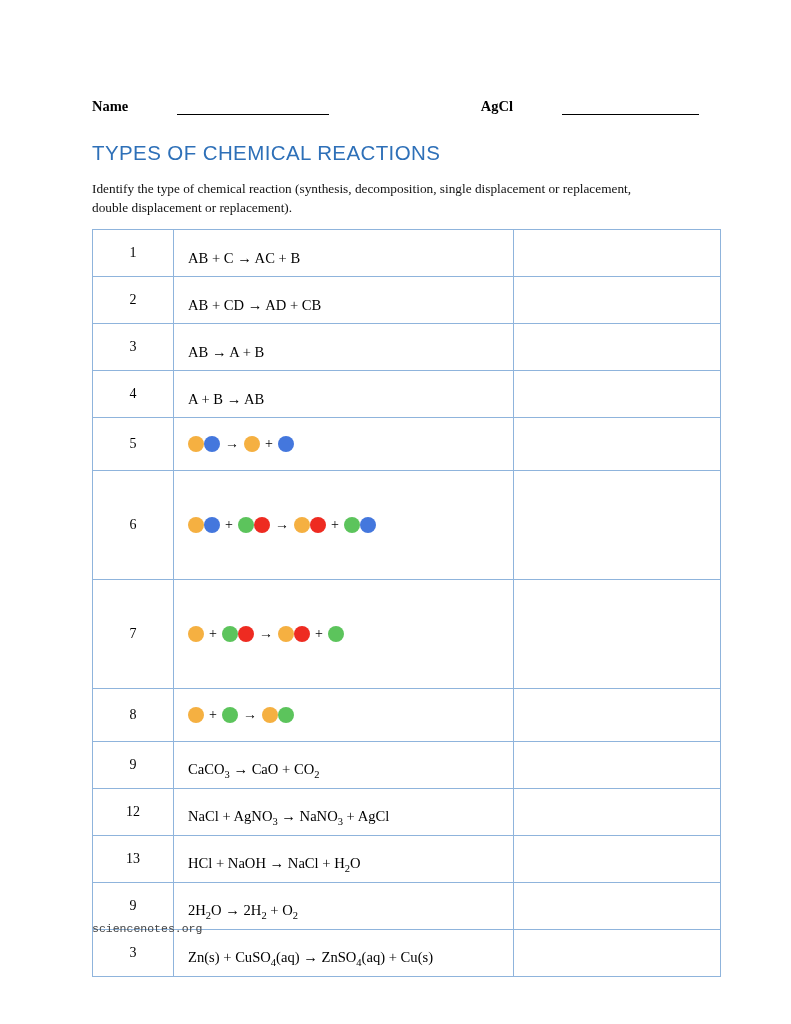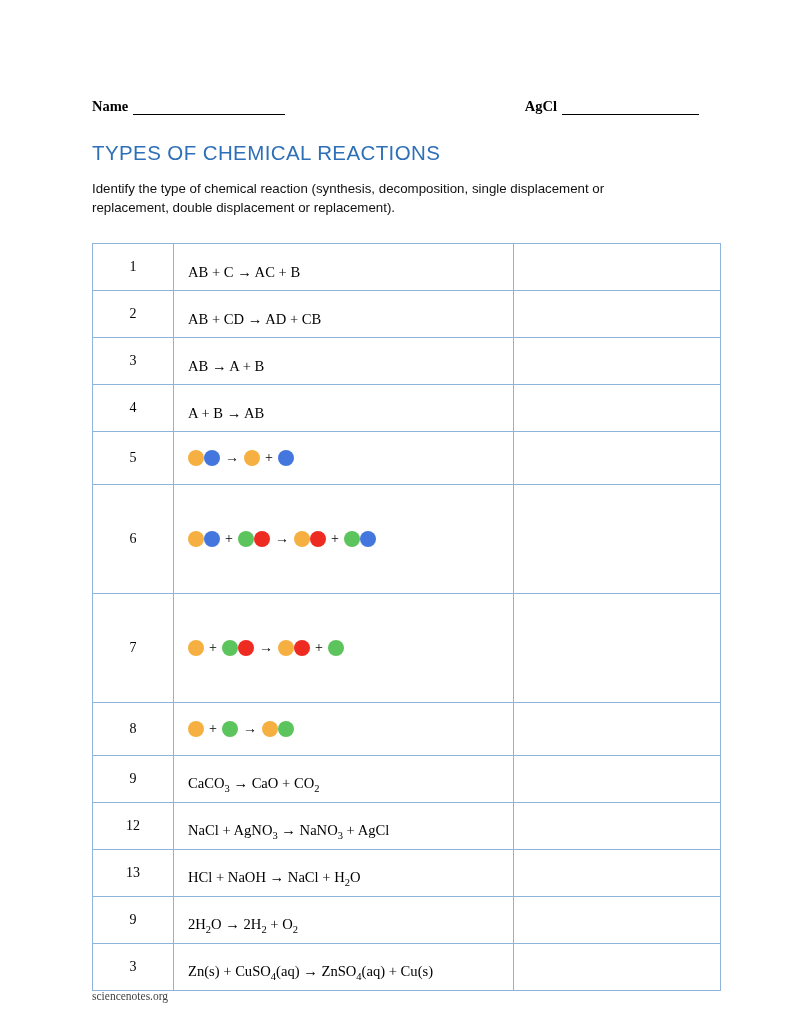--- a/index.html
+++ b/index.html
@@ -36,20 +36,21 @@
     align-items: flex-end;
     font-family: "Liberation Serif", serif;
     font-weight: bold;
     font-size: 14.5px;
     margin-bottom: 18px;
   }
   .hdr-field {
     display: flex;
     align-items: flex-end;
     white-space: nowrap;
+    gap: 44px;
   }
   .hdr-label { margin-right: 5px; }
   .hdr-rule {
     display: inline-block;
     border-bottom: 1.4px solid #000;
     height: 11px;
   }
   .rule-name { width: 152px; }
   .rule-date { width: 137px; }
 
@@ -59,26 +60,26 @@
     color: #2E70B8;
     font-size: 20.5px;
     letter-spacing: 0.4px;
     font-weight: normal;
     margin: 26px 0 14px 0;
     text-transform: uppercase;
   }
 
   
   .instructions {
-    font-family: Liberation Sans, sans-serif;
+    font-family: Liberation Serif, serif;
     font-size: 13.3px;
     line-height: 1.45;
     color: #111;
     width: 556px;
-    margin-bottom: 25px;
+    margin-bottom: 11px;
   }
 
   
   table.worksheet {
     border-collapse: collapse;
     width: 607px;
     table-layout: fixed;
   }
   table.worksheet td {
     border: 1px solid #8FB4DC;
@@ -128,22 +129,22 @@
     font-size: 14px;
     padding: 0 5px;
     line-height: 1;
   }
   .grp { display: inline-flex; align-items: center; }
 
   
   .footer {
     position: absolute;
     left: 92px;
-    top: 990px;
-    font-family: Liberation Serif, serif;
+    top: 922px;
+    font-family: Liberation Mono, monospace;
     font-size: 11.5px;
     color: #444;
   }
 </style>
 </head>
 <body>
 
 <div class="page">
   <div class="content">
 

